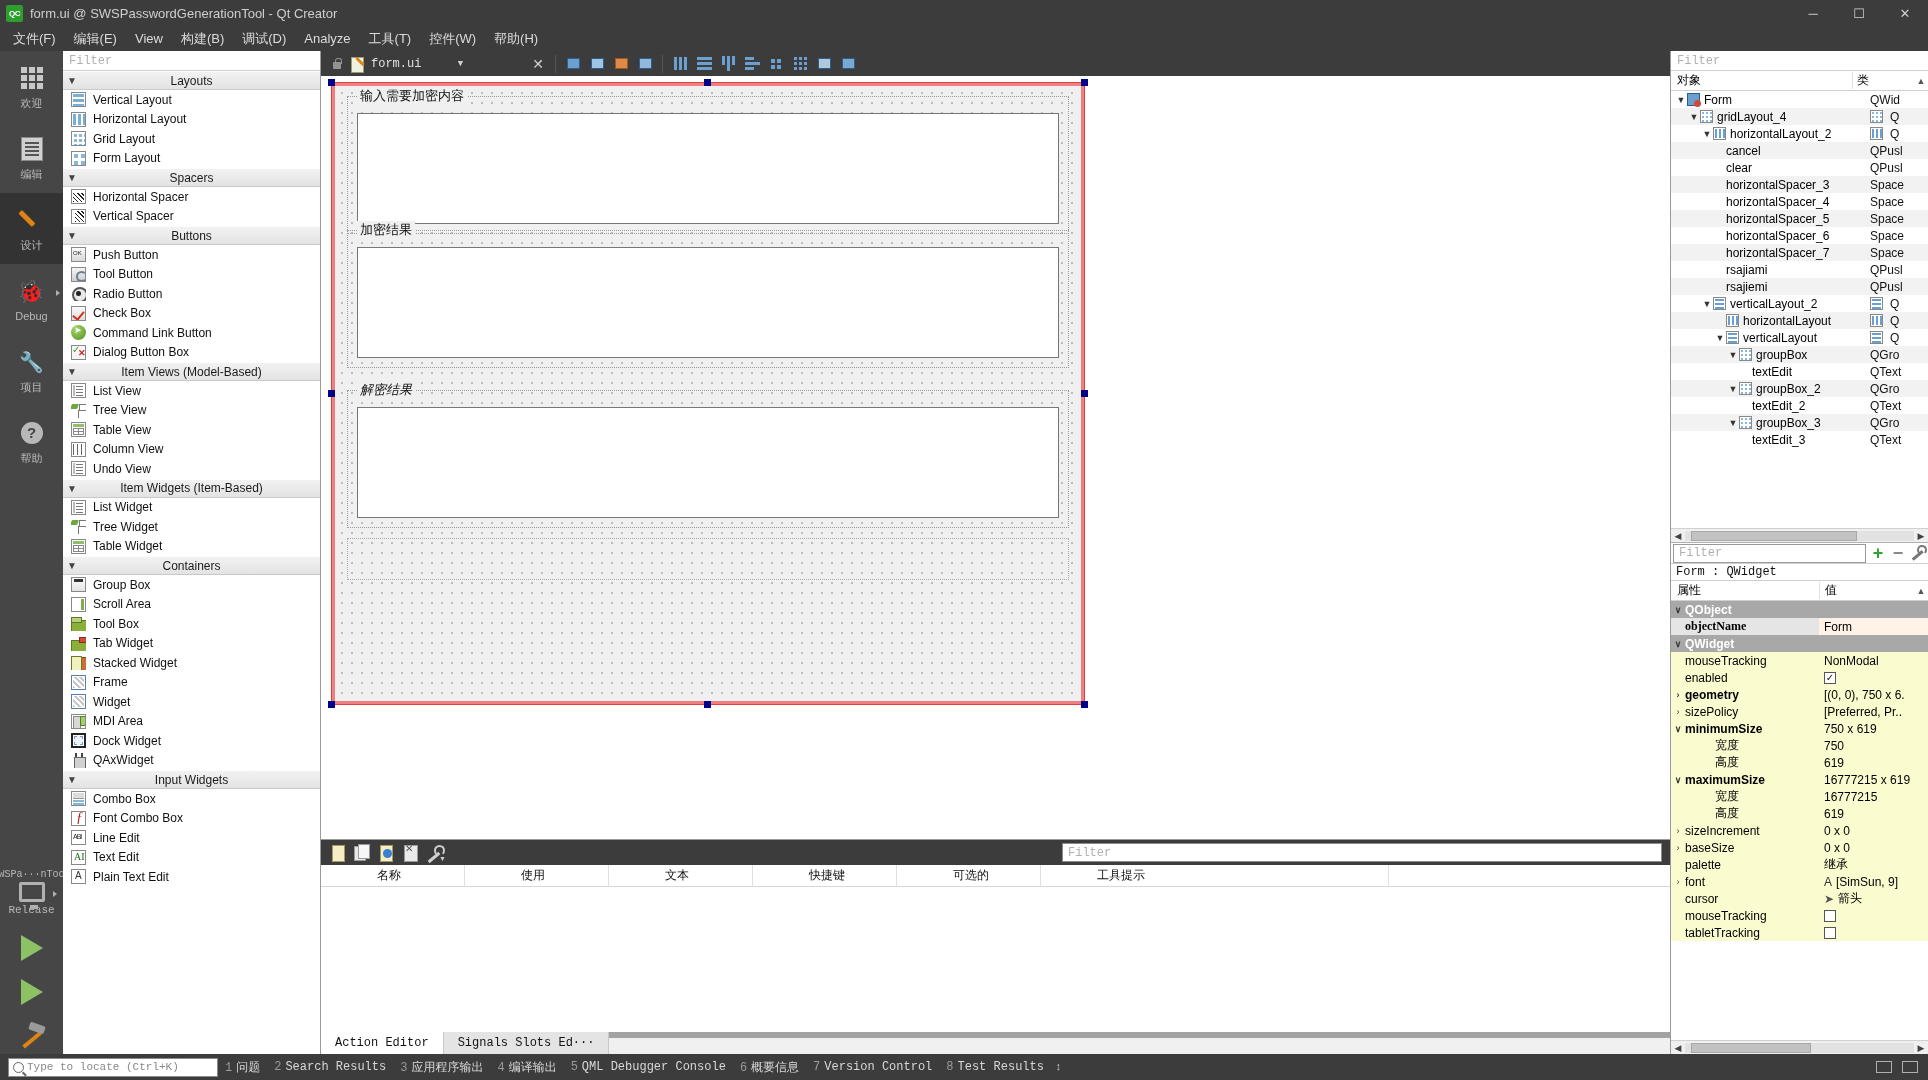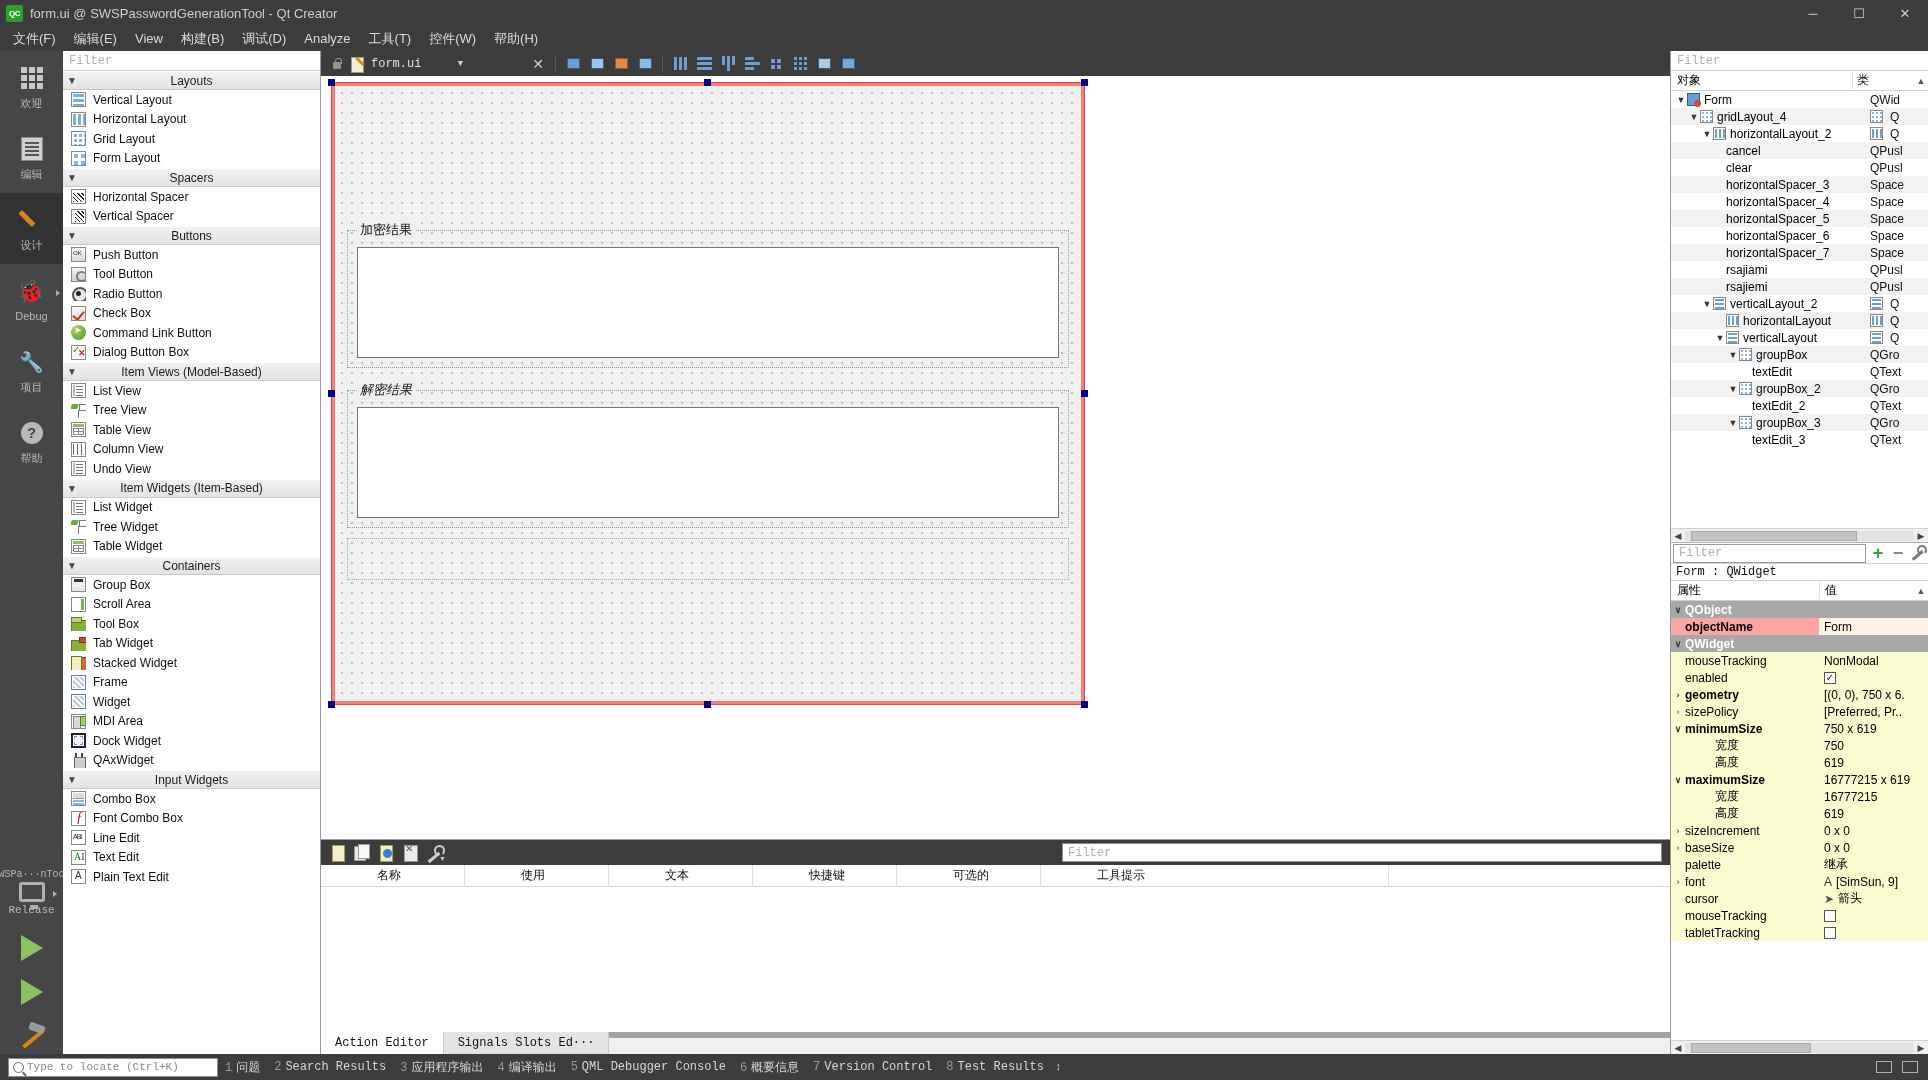--- a/index.html
+++ b/index.html
@@ -350,21 +350,21 @@
   #prophdr .sb{width:14px;text-align:center;color:#555;font-size:9px;}
   #proptable{flex:1 1 auto;overflow:hidden;font-size:12px;}
   .prow{height:17px;display:flex;align-items:center;}
   .prow .pk{width:148px;display:flex;align-items:center;overflow:hidden;white-space:nowrap;height:17px;}
   .prow .pv{flex:1 1 auto;padding-left:5px;overflow:hidden;white-space:nowrap;height:17px;display:flex;align-items:center;gap:4px;}
   .prow .chev{width:14px;text-align:center;font-size:9px;color:#333;flex:0 0 14px;}
   .prow.group{background:#a8a8a8;color:#fff;font-weight:bold;}
   .prow.group .pk{color:#fff;}
   .prow.yellow .pk{background:#fbfbd0;}
   .prow.yellow .pv{background:#fbfbd0;}
-  .prow.orange .pk{background:#fca5a5;font-weight:bold;}
+  .prow.orange .pk{background:#e5e5e5;font-weight:bold;font-family:Liberation Serif, serif;}
   .prow.orange .pv{background:#fff2e6;}
   .prow.bold .pk{font-weight:bold;}
   .chkbox{width:12px;height:12px;border:1px solid #555;background:#fff;display:inline-flex;align-items:center;justify-content:center;font-size:10px;color:#111;line-height:1;}
   #propscrollarrow{height:14px;flex:0 0 14px;background:#f0f0f0;border-top:1px solid #d0d0d0;display:flex;align-items:center;}
   #propscrollarrow .arr{width:14px;text-align:center;font-size:9px;color:#444;}
   #propscrollarrow .track{flex:1 1 auto;height:10px;background:#e2e2e2;position:relative;}
   #propscrollarrow .thumb{position:absolute;left:6px;top:0;width:120px;height:10px;background:#c2c2c2;border:1px solid #a8a8a8;}
 
   
   #statusbar{height:26px;flex:0 0 26px;background:#3c3c3c;color:#d8d8d8;display:flex;align-items:center;font-family:"Liberation Mono",monospace;font-size:12px;}
@@ -727,20 +727,24 @@
           <span class="sq" style="background:#b0c8dc;"></span>
         </div>
       <div class="tbicon">
           <span class="sq" style="background:#79a8d0;"></span>
         </div>
     </div>
 
     <div id="formarea">
       <div id="formwidget">
 
+        <div class="gbox" style="top:10px;height:138px;">
+          <div class="gtitle">输入需要加密内容</div>
+          <div class="tedit"></div>
+        </div>
         <div class="gbox" style="top:144px;height:138px;">
           <div class="gtitle">加密结果</div>
           <div class="tedit"></div>
         </div>
         <div class="gbox" style="top:304px;height:138px;font-style:italic;">
           <div class="gtitle">解密结果</div>
           <div class="tedit"></div>
         </div>
 
         <div class="plainrow" style="top:452px;height:42px;"></div>

